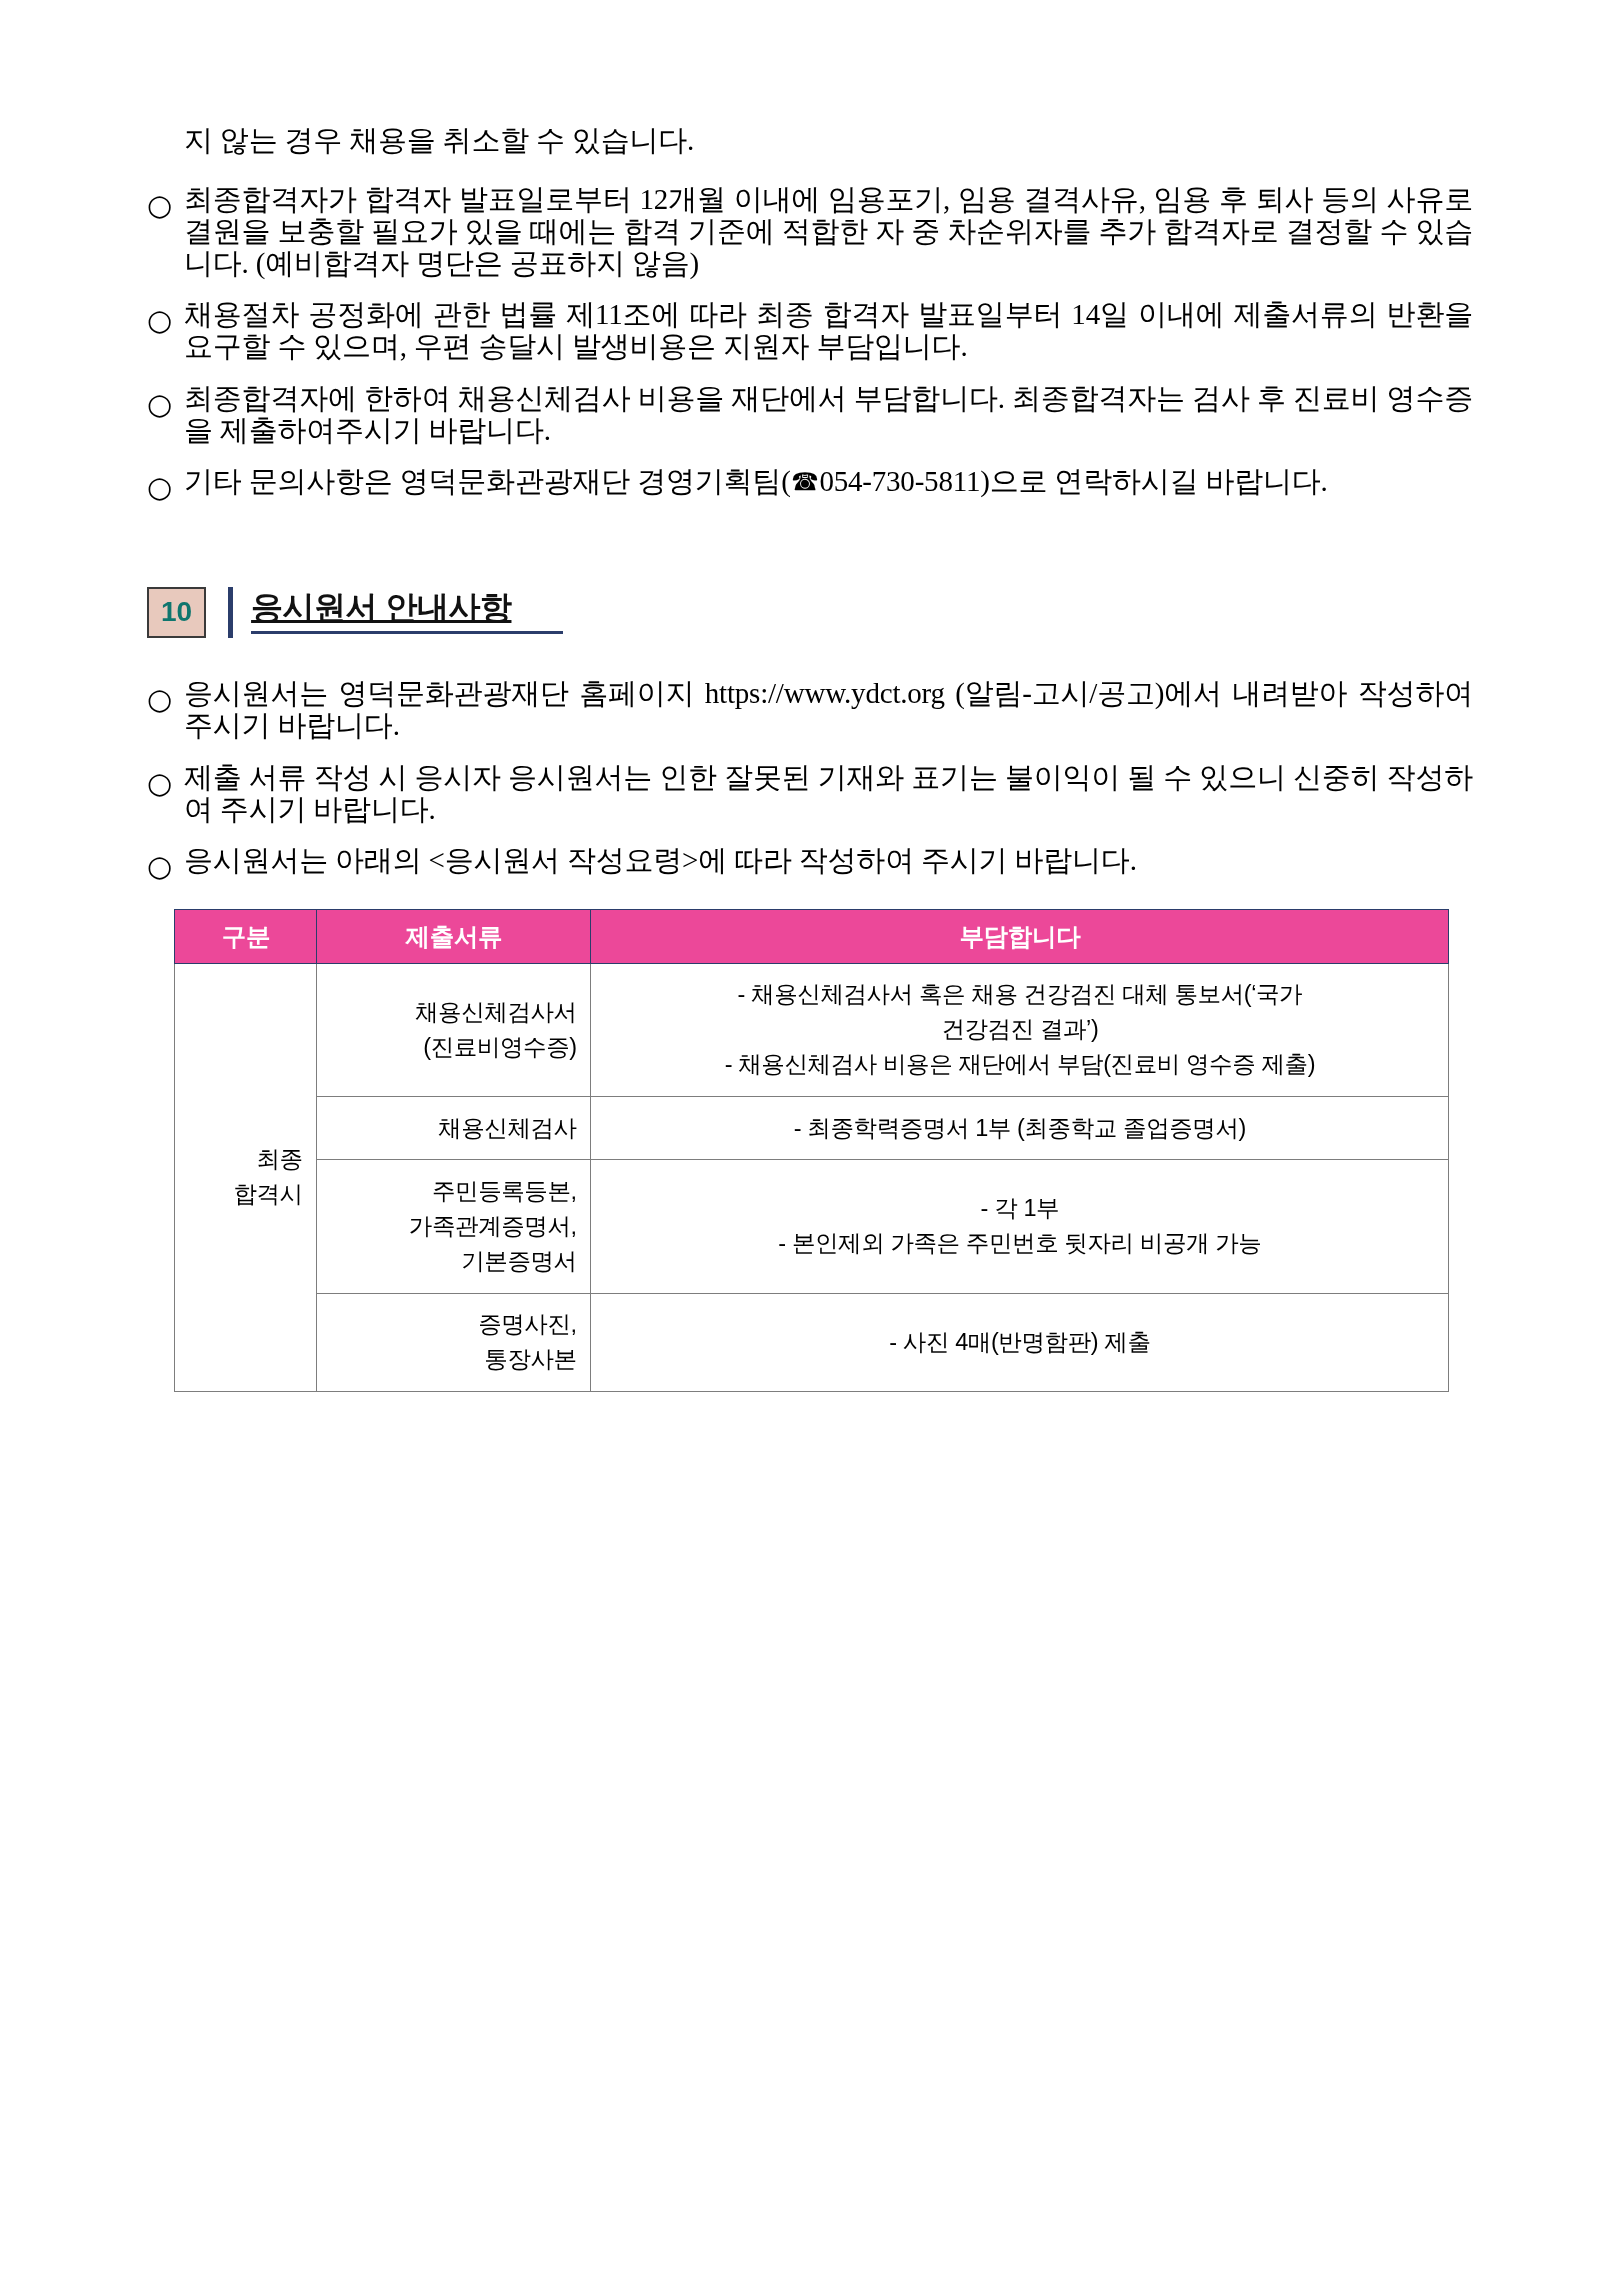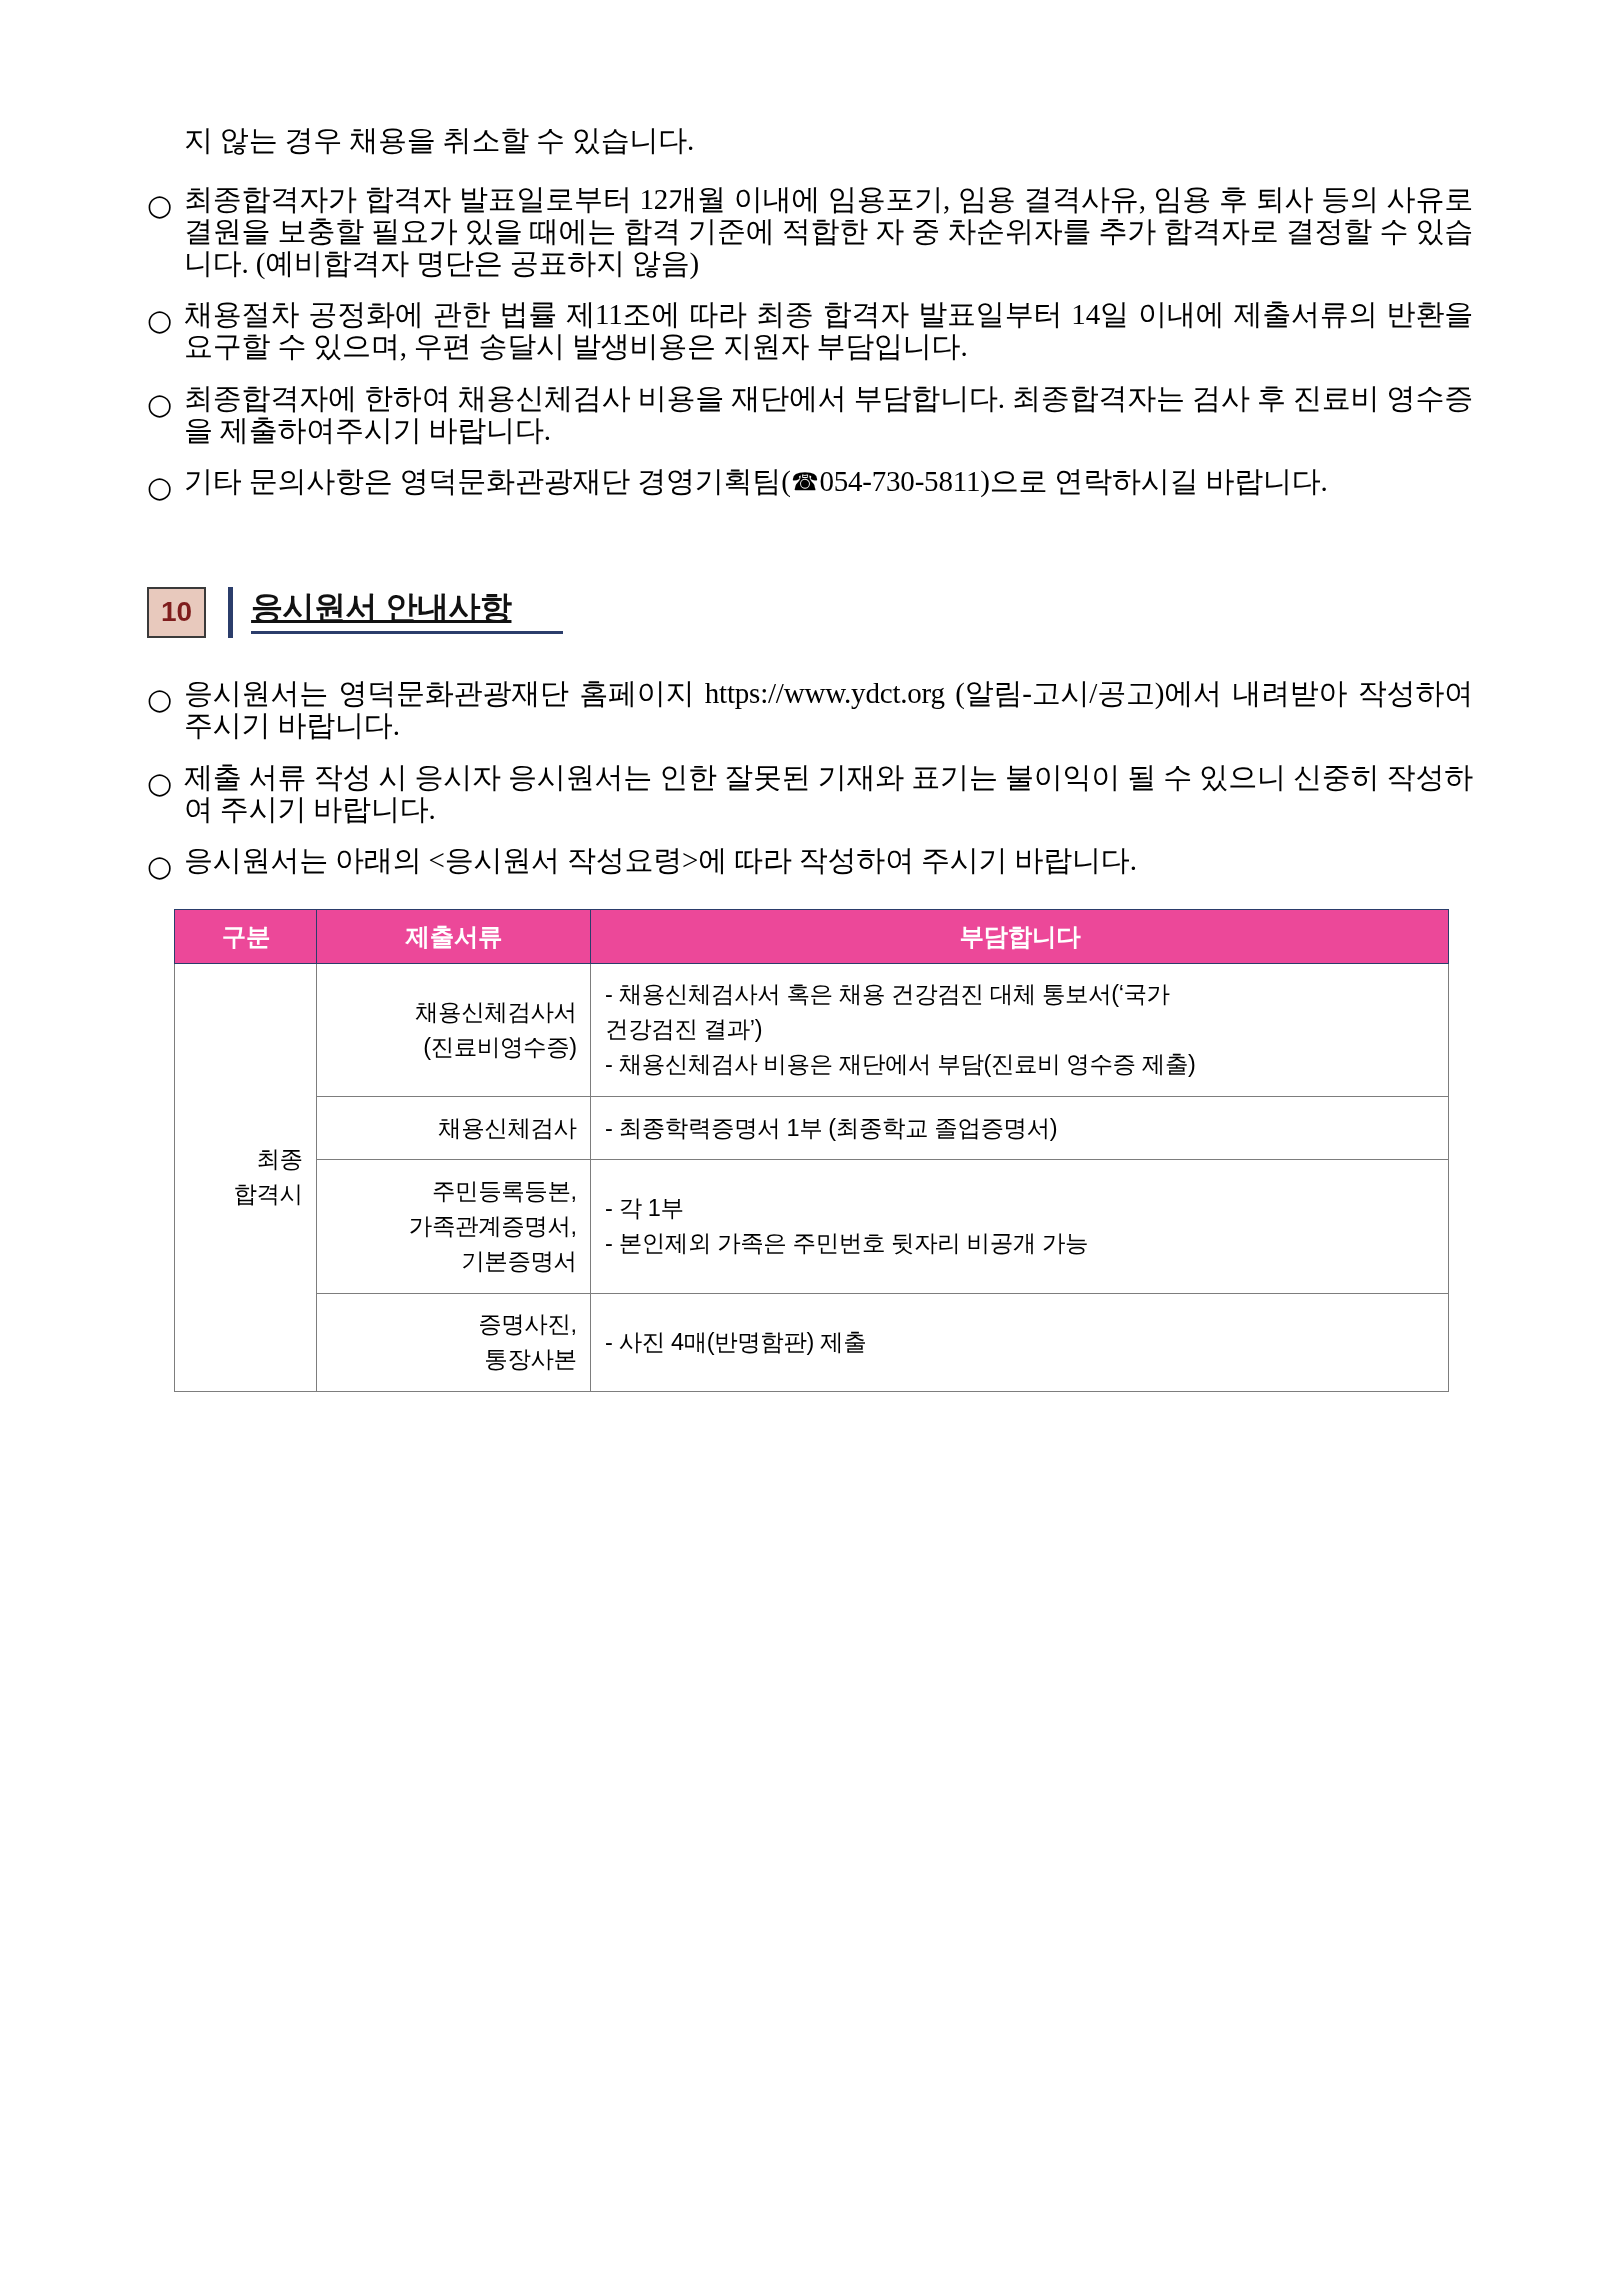--- a/index.html
+++ b/index.html
@@ -67,21 +67,21 @@
     width: 59px;
     height: 51px;
     background: #e8c9bd;
     border: 2px solid #3a3a3a;
     display: flex;
     align-items: center;
     justify-content: center;
     font-family: "Liberation Sans", sans-serif;
     font-weight: bold;
     font-size: 28px;
-    color: #7f1d1d;
+    color: #0f766e;
     box-sizing: border-box;
   }
   .section-bar {
     width: 5.9px;
     height: 51px;
     background: #2b3d6b;
     margin-left: 21.6px;
   }
   .section-title-wrap {
     margin-left: 17.6px;
@@ -128,21 +128,21 @@
     font-size: 23.5px;
     line-height: 35px;
     padding: 13.7px 13.7px;
     vertical-align: middle;
     letter-spacing: -0.4px;
   }
   .td-center {
     text-align: right;
   }
   .td-left {
-    text-align: left;
+    text-align: center;
   }
   .col-1 { width: 142px; }
   .col-2 { width: 274px; }
   .col-3 { width: 858px; }
   .nowrap-line { white-space: pre-line; }
 </style>
 </head>
 <body>
 
 <div class="page">

